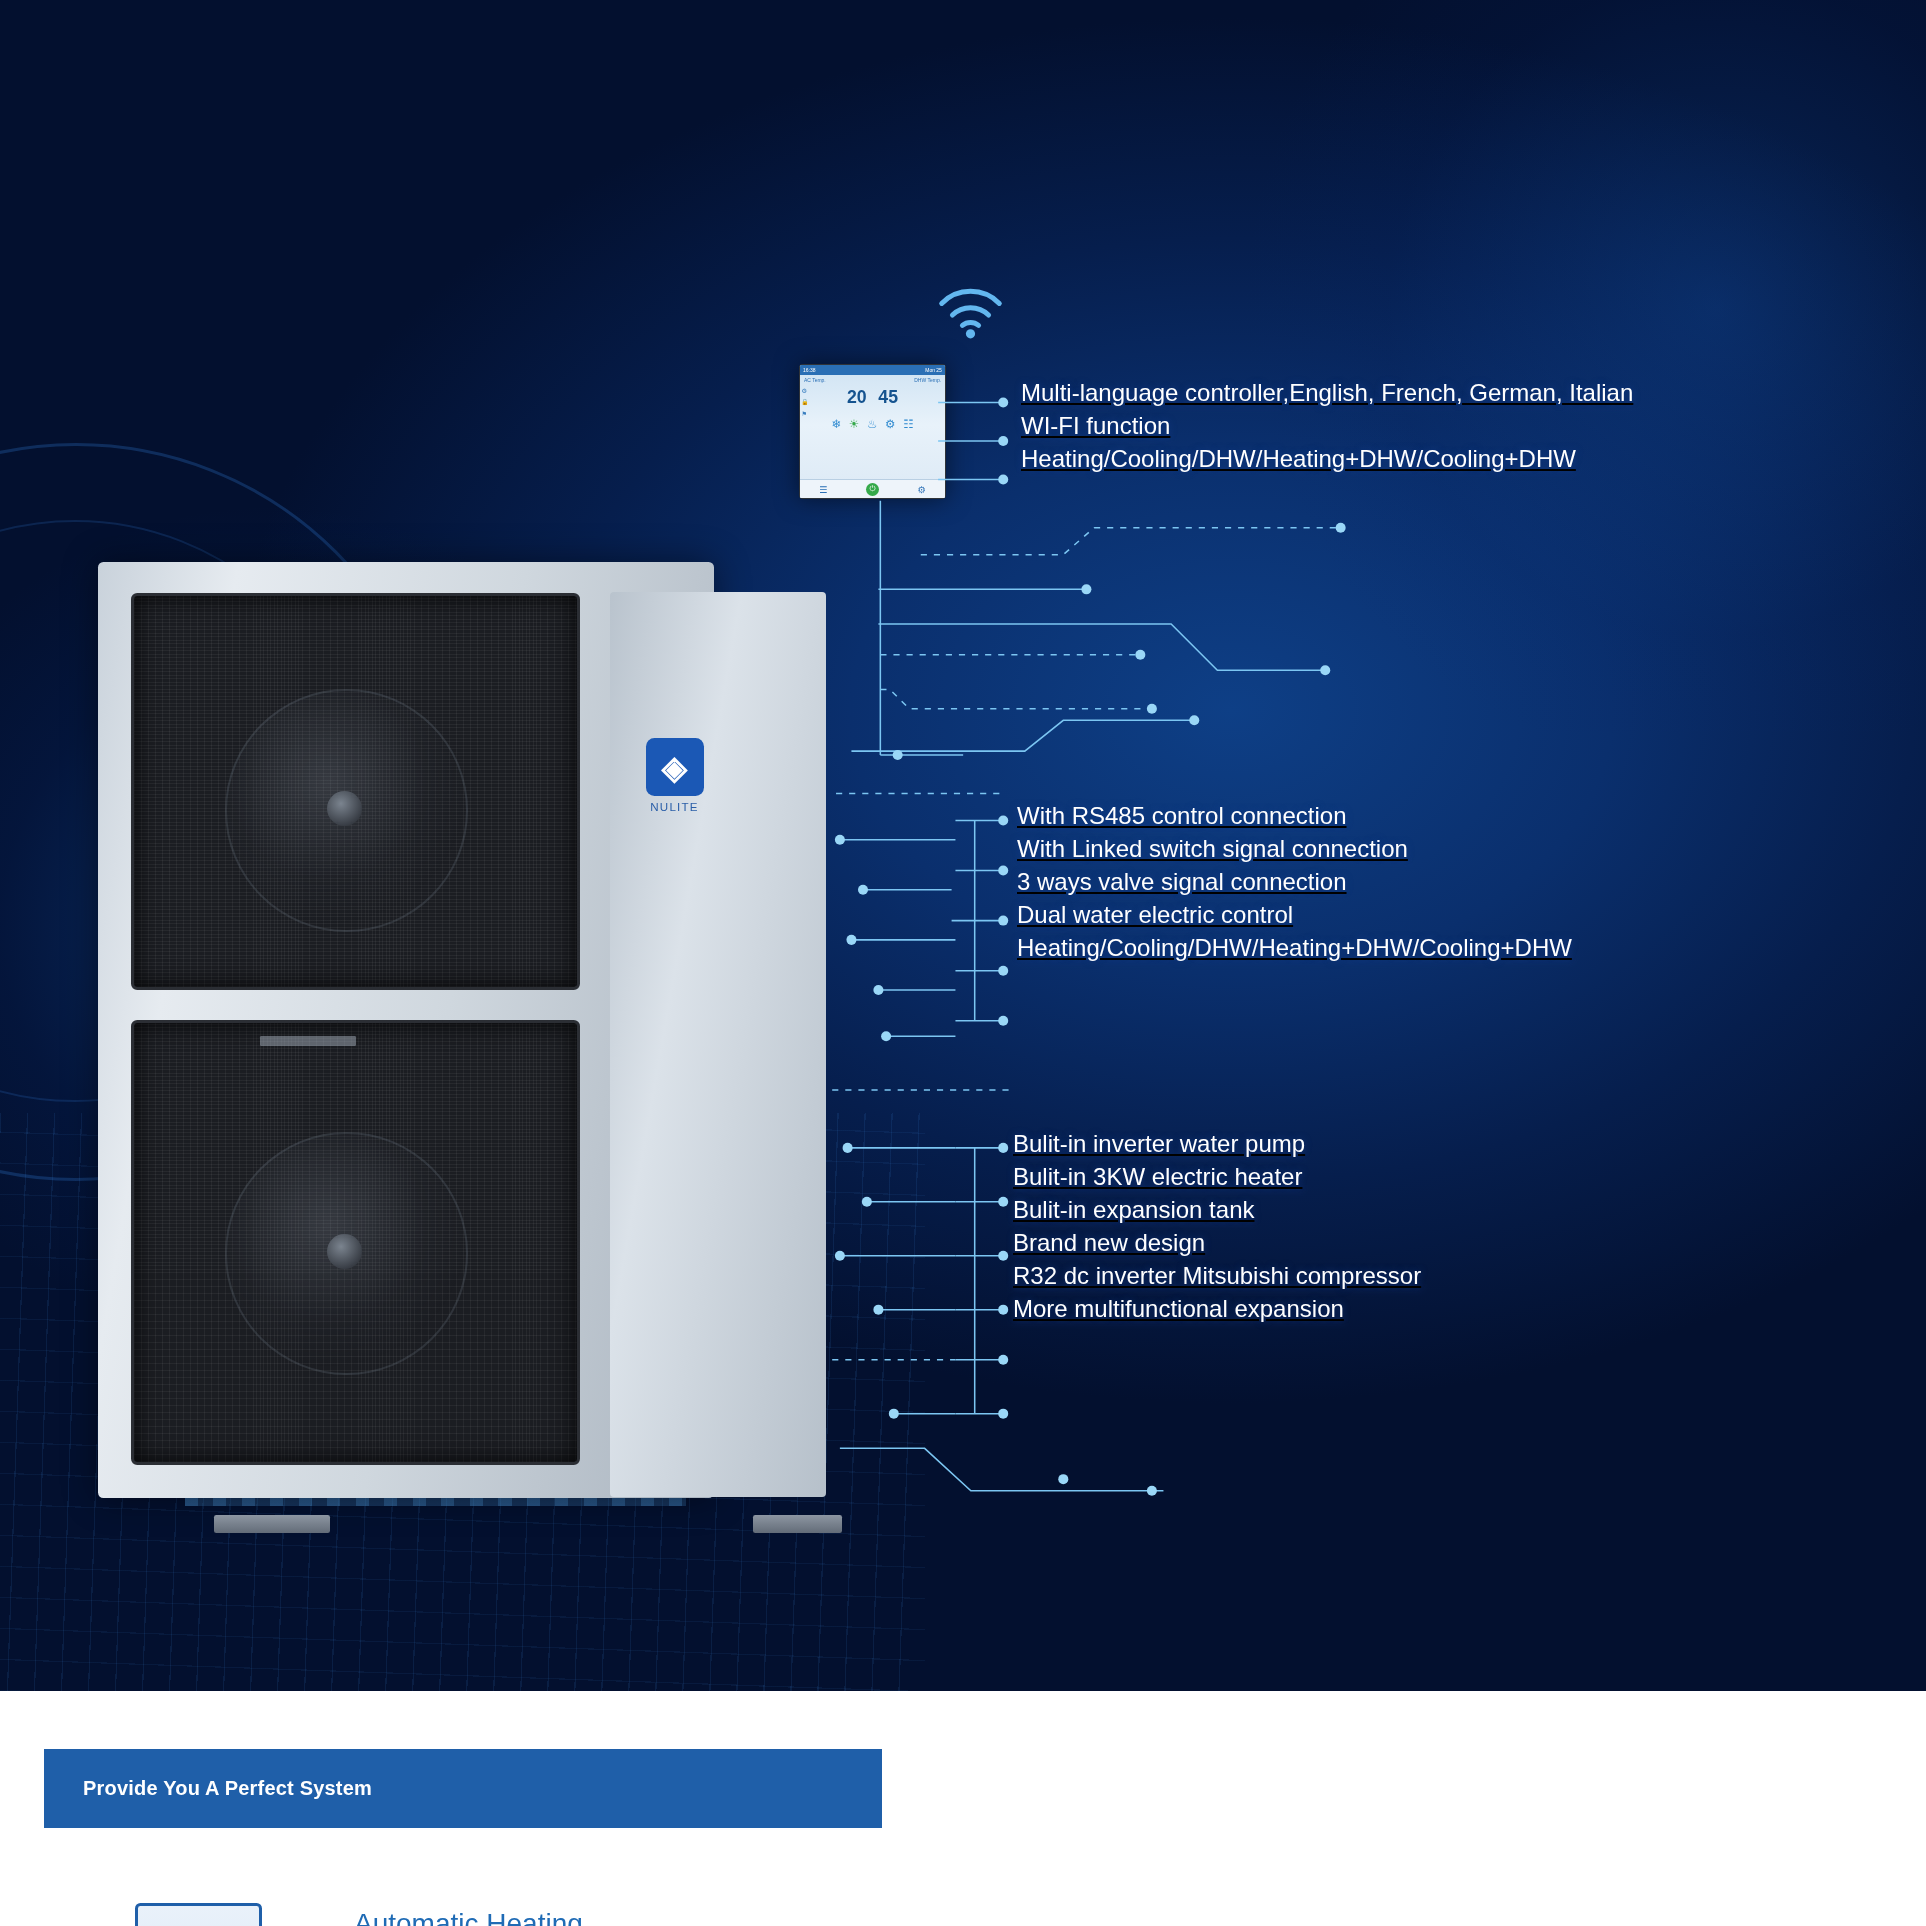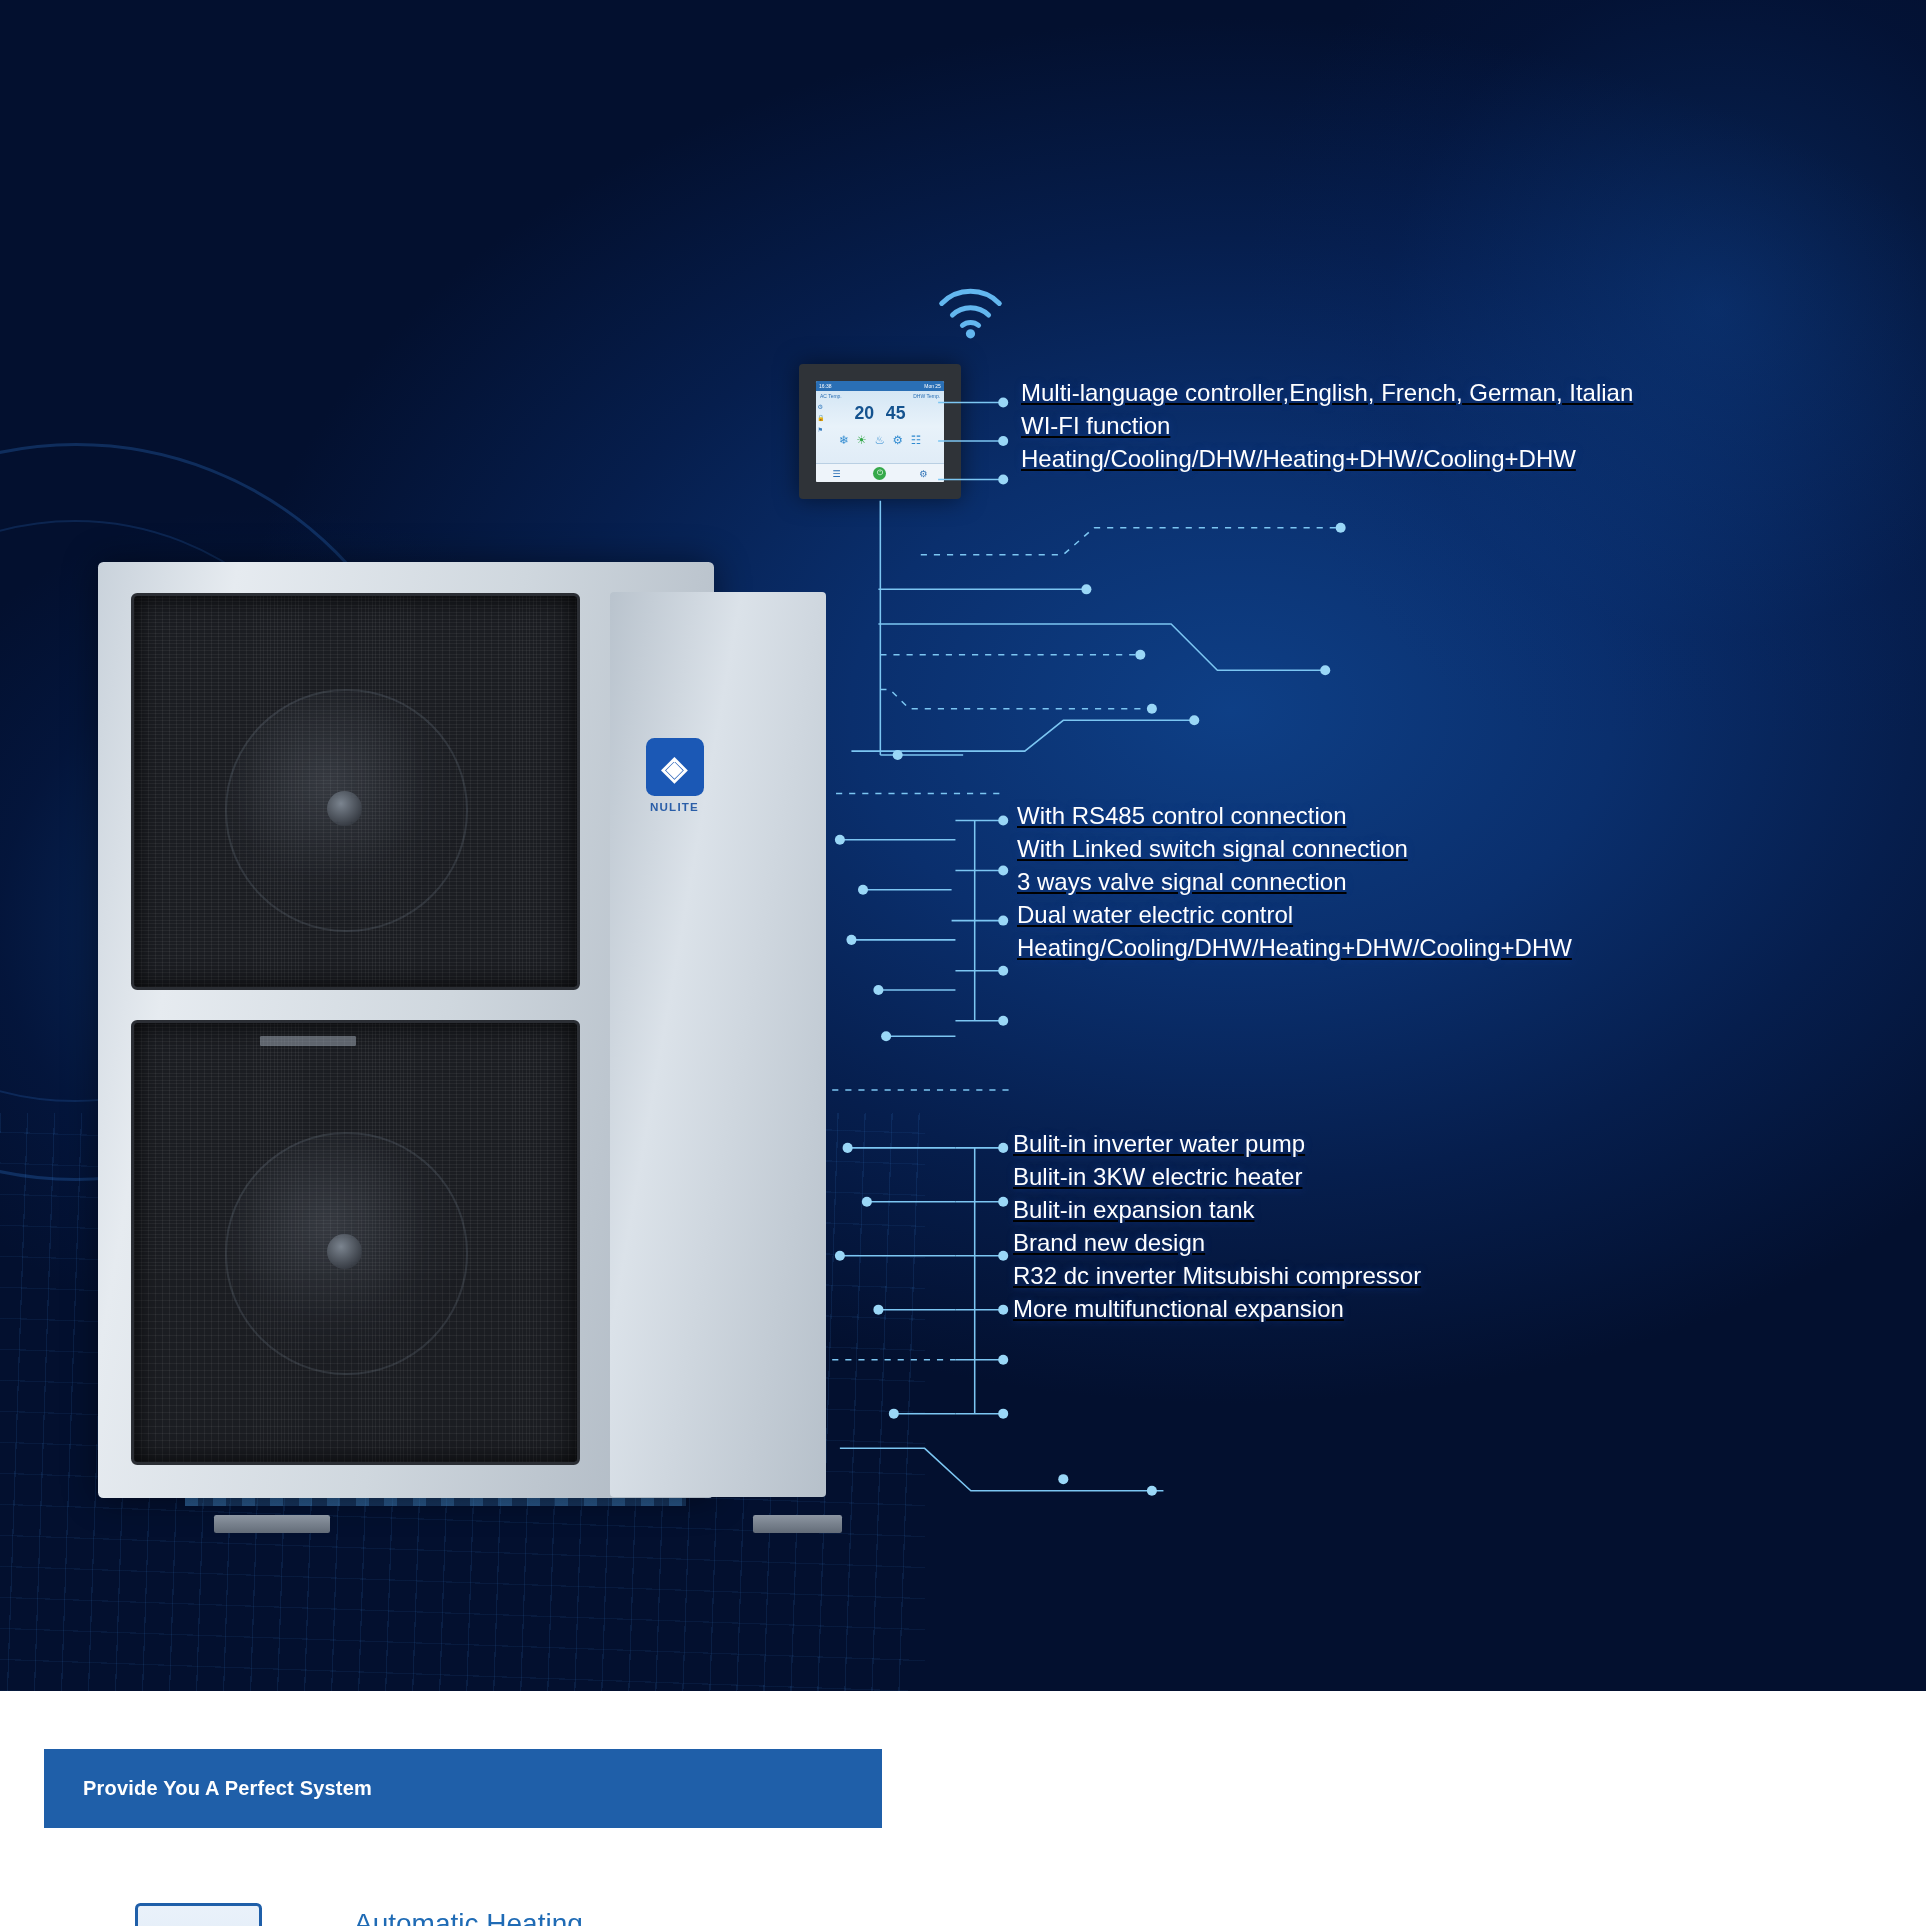--- a/index.html
+++ b/index.html
@@ -152,21 +152,21 @@
     justify-content: center;
     color: #ffffff;
     font-size: 33px;
     font-weight: bold;
   }
   .unit .logo-text {
     margin-top: 3.9px;
     color: #2a5ea8;
     font-size: 11.6px;
     letter-spacing: 1.2px;
-    font-weight: bold;
+    font-weight: normal;
   }
   .unit .label-strip {
     position: absolute;
     left: 162px; top: 474px;
     width: 96px; height: 10px;
     background: rgba(180,190,205,0.45);
     border-radius: 1.2px;
   }
   .unit .foot {
     position: absolute;
@@ -176,25 +176,25 @@
     border-radius: 2.3px;
   }
   .unit .foot-l { left: 116px; width: 116px; }
   .unit .foot-r { left: 655px; width: 89px; }
 
   
   .controller {
     position: absolute;
     left: 799px;
     top: 364px;
-    width: 162px;
+    width: 147px;
     height: 135px;
     background: #2f3338;
     border-radius: 3.9px;
-    padding: 17px;
+    padding: 1px;
     box-sizing: border-box;
     box-shadow: 0 0 23px rgba(0,0,0,0.5);
   }
   .controller .screen {
     width: 100%; height: 100%;
     background: linear-gradient(180deg, #cfe3f3 0%, #e8f2fa 45%, #dce9f5 100%);
     border-radius: 1.5px;
     position: relative;
     overflow: hidden;
   }

